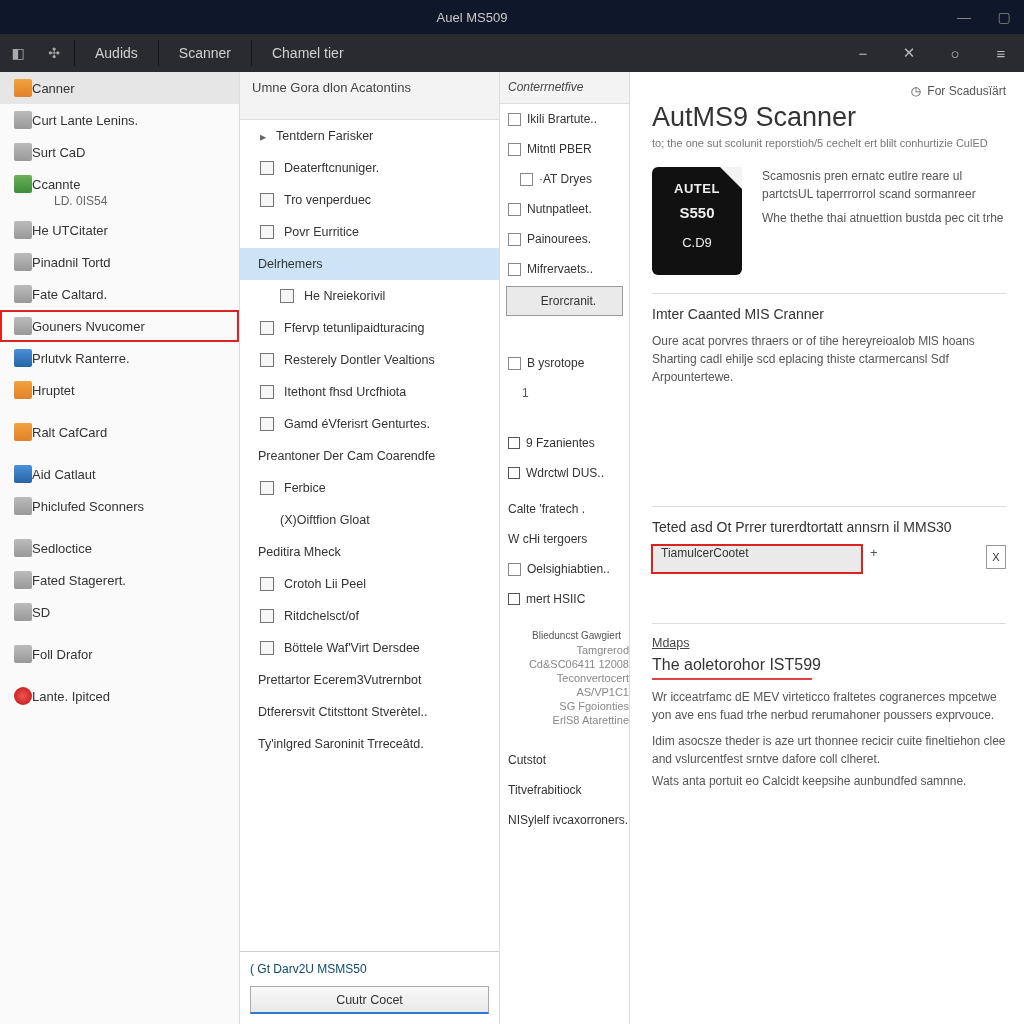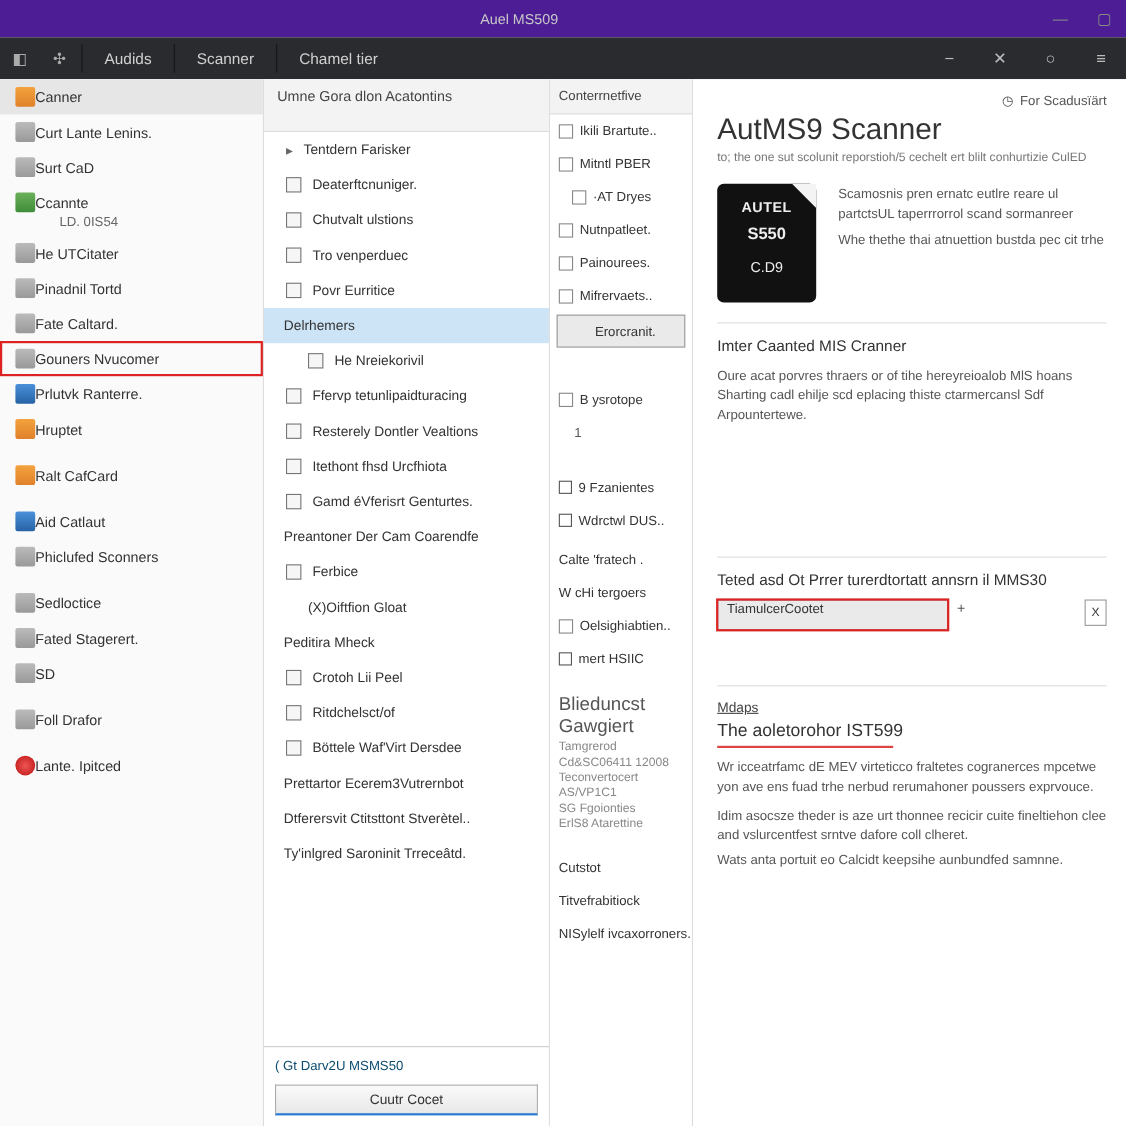--- a/index.html
+++ b/index.html
@@ -1,17 +1,17 @@
 <!DOCTYPE html>
 <html><head>
 <meta charset="utf-8">
 <style>
 * { margin:0; padding:0; box-sizing:border-box; font-family:"Segoe UI",Arial,sans-serif; }
 body { width:1024px; height:1024px; background:#f4f4f4; overflow:hidden; }
-.titlebar { height:34px; background:#4c1d95; color:#c9c9c9; display:flex; align-items:center; font-size:13px; }
+.titlebar { height:34px; background:#0f172a; color:#c9c9c9; display:flex; align-items:center; font-size:13px; }
 .titlebar .title { flex:1; text-align:center; }
 .titlebar .ctl { width:40px; text-align:center; color:#888; font-size:14px; }
 .menubar { height:38px; background:#2a2b2e; color:#d0d0d0; display:flex; align-items:center; font-size:14px; }
 .menubar .mico { width:24px; height:24px; margin:0 6px; display:inline-flex; align-items:center; justify-content:center; color:#aaa; }
 .menubar .m { padding:0 18px; }
 .menubar .sep { width:1px; height:26px; background:#151618; margin:0 2px; }
 .menubar .gap { flex:1; }
 .menubar .wc { width:46px; text-align:center; font-size:15px; color:#bbb; }
 .shell { display:flex; height:952px; background:#fff; }
 .nav { width:240px; border-right:1px solid #ddd; background:#fafafa; font-size:13px; color:#333; }
@@ -31,28 +31,28 @@
 .mid .mi { height:32px; display:flex; align-items:center; padding-left:20px; gap:10px; }
 .mid .mi .ar { width:6px; color:#666; }
 .mid .mi.sel { background:#cde4f7; }
 .mid .mi .mic { width:14px; height:14px; border:1px solid #777; background:#f6f6f6; flex-shrink:0; }
 .mid .mi.sub { padding-left:40px; }
 .mid .mi.plain { padding-left:18px; }
 .mid .foot { border-top:1px solid #ccc; padding:10px; }
 .mid .foot .lbl { font-size:12px; color:#0c4a6e; margin-bottom:10px; }
 .mid .foot .btn { height:28px; border:1px solid #aaa; background:linear-gradient(#fafafa,#e8e8e8); text-align:center; font-size:12.5px; line-height:26px; border-bottom:2px solid #2a7ad1; }
 .aux { width:130px; border-right:1px solid #ddd; font-size:12px; color:#333; }
-.aux .hdr { height:32px; padding:8px 8px; font-size:12px; color:#444; background:#f3f3f3; border-bottom:1px solid #ddd; }
+.aux .hdr { height:32px; padding:8px 8px; font-size:12px; color:#444; background:#f3f3f3; border-bottom:1px solid #ddd;font-style:italic; }
 .aux .ai { height:30px; display:flex; align-items:center; padding-left:8px; gap:6px; overflow:hidden; white-space:nowrap; }
 .aux .ai.selbtn { background:#eaeaea; border:1px solid #999; margin:2px 6px; justify-content:center; }
 .aux .aic { width:13px; height:13px; border:1px solid #888; flex-shrink:0; }
 .aux .cb { width:12px; height:12px; border:1px solid #555; flex-shrink:0; }
 .aux .num { padding-left:22px; color:#555; }
-.aux .sh { padding:6px 8px 2px; color:#555; font-size:17px; }
-.aux .sm { padding-left:8px; font-size:11px; color:#888; line-height:14px; }
+.aux .sh { padding:6px 8px 2px; color:#555; font-size:10px;text-align:right; }
+.aux .sm { padding-left:8px; font-size:11px; color:#888; line-height:14px;text-align:right; }
 .main { flex:1; padding:12px 18px 0 22px; font-size:13px; color:#333; overflow:hidden; }
 .main .top { display:flex; justify-content:flex-end; color:#555; font-size:12px; align-items:center; gap:6px; }
 .main h1 { font-weight:300; font-size:27px; color:#333; margin-top:4px; }
 .main .subt { font-size:11px; color:#777; margin-top:4px; }
 .main .hero { display:flex; gap:20px; margin-top:18px; align-items:flex-start; }
 .sdcard { width:90px; height:108px; background:#111; border-radius:6px; position:relative; color:#eee; padding:14px 6px; font-size:11px; text-align:center; flex-shrink:0; }
 .sdcard::before { content:""; position:absolute; top:0; right:0; width:22px; height:22px; background:#f4f4f4; clip-path:polygon(100% 0,100% 100%,0 0); }
 .sdcard .l1 { font-weight:700; font-size:13px; letter-spacing:.5px; }
 .sdcard .l2 { font-weight:700; font-size:15px; margin-top:8px; }
 .sdcard .l3 { margin-top:14px; font-size:13px; }
@@ -179,24 +179,20 @@
         <div class="mi">
           <span class="ar">▸</span>
           <span>Tentdern Farisker</span>
         </div>
         <div class="mi">
           <span class="mic"></span>
           <span>Deaterftcnuniger.</span>
         </div>
         <div class="mi">
           <span class="mic"></span>
-          <span>Chutvalt ulstions</span>
-        </div>
-        <div class="mi">
-          <span class="mic"></span>
           <span>Tro venperduec</span>
         </div>
         <div class="mi">
           <span class="mic"></span>
           <span>Povr Eurritice</span>
         </div>
         <div class="mi sel plain">
           <span>Delrhemers</span>
         </div>
         <div class="mi sub">

